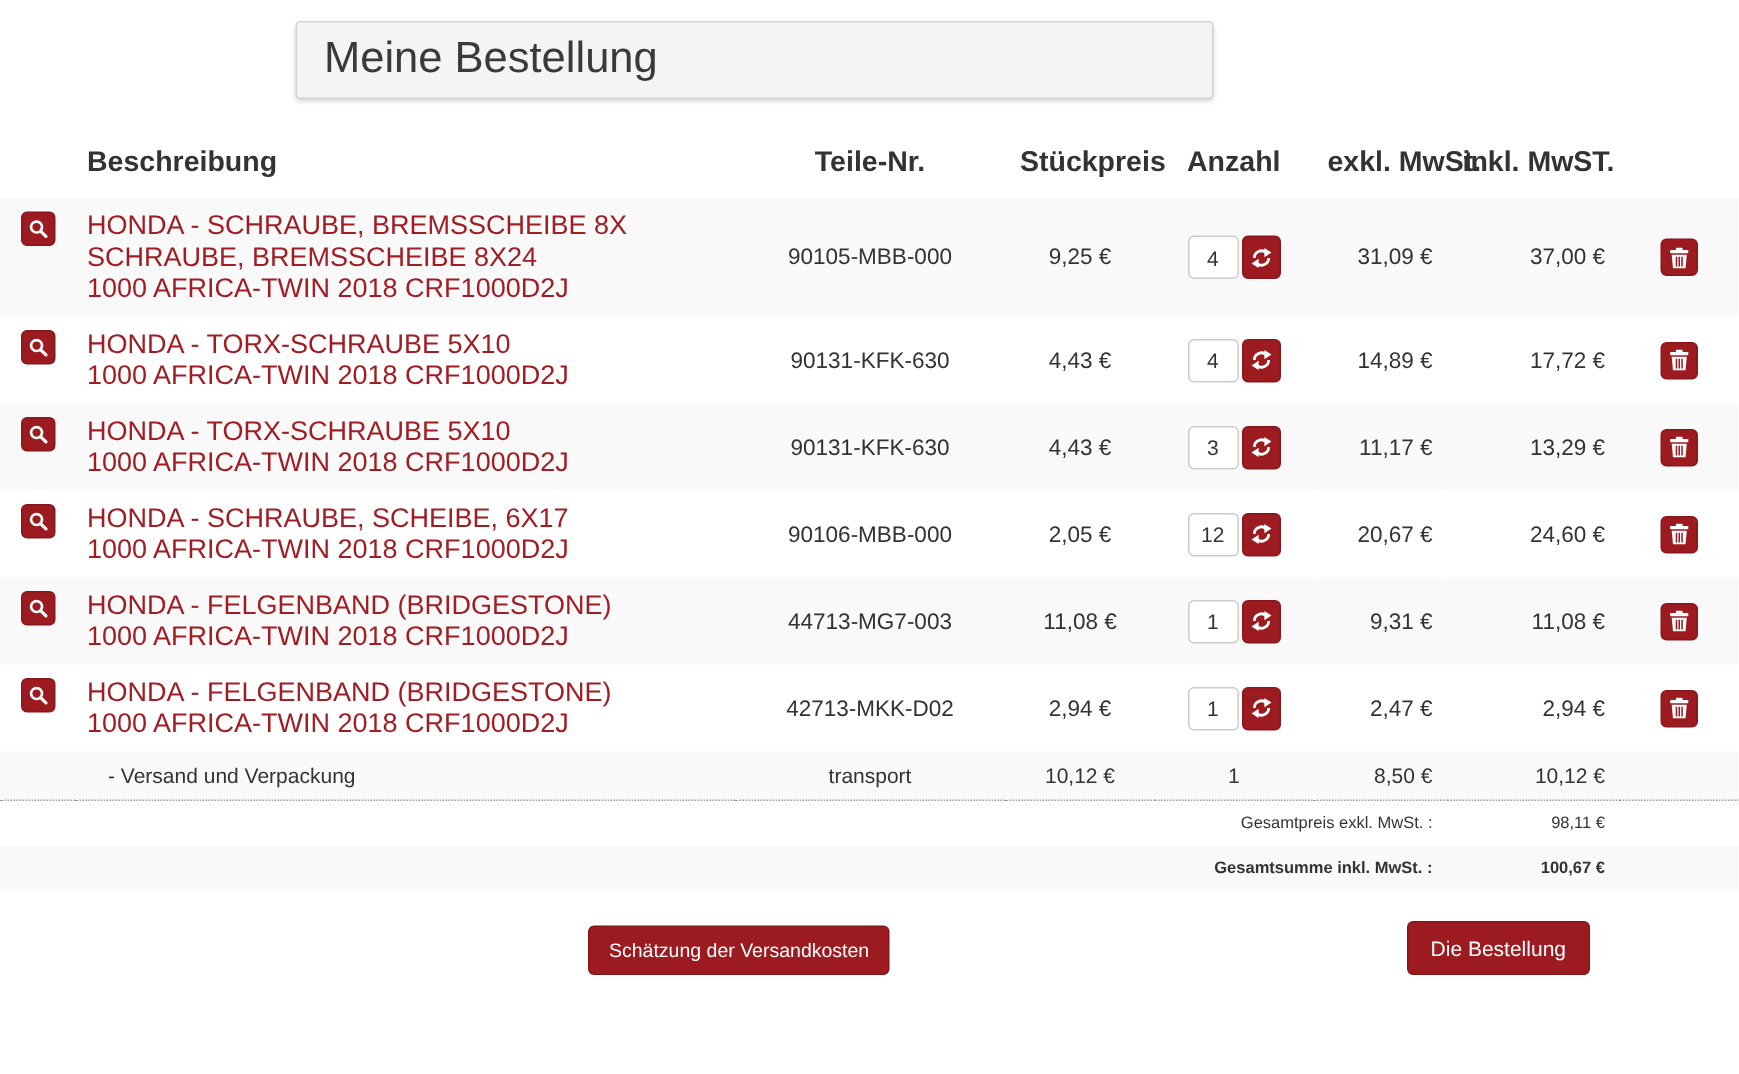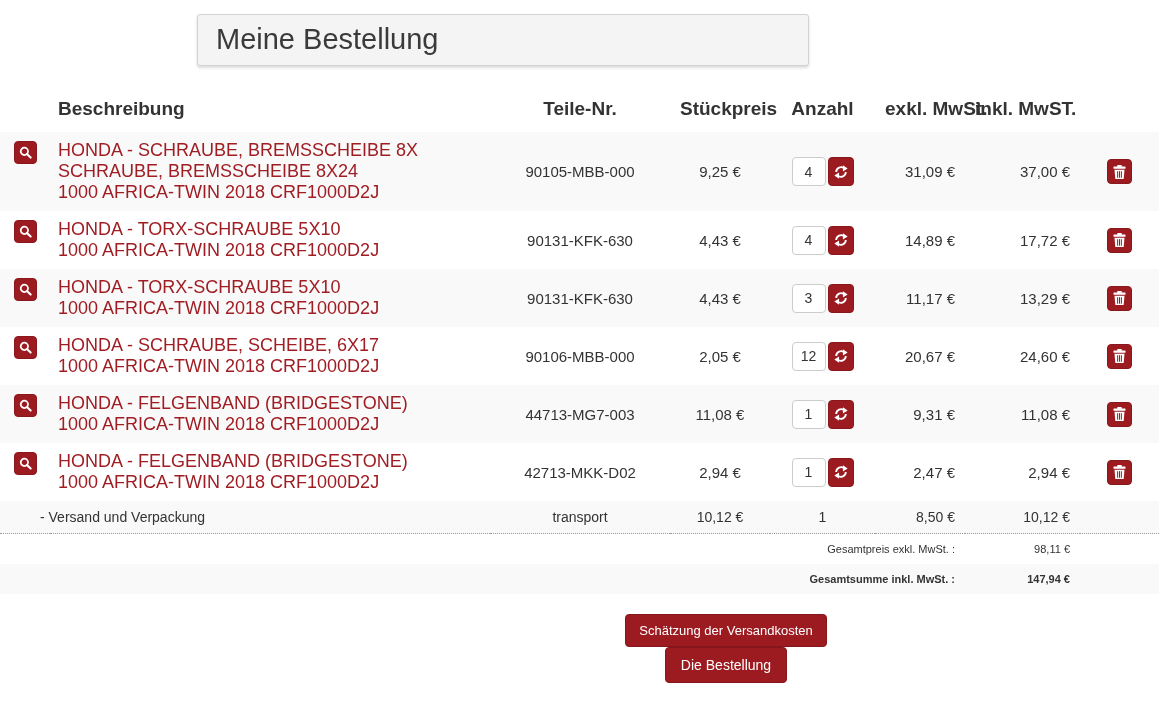--- a/index.html
+++ b/index.html
@@ -57,32 +57,31 @@
   .refresh-btn{ width: 26px; height: 29px; }
 
   .qty-group { display: inline-flex; align-items: center; gap: 2px; }
   .qty-input {
     width: 34px; height: 29px; text-align: center; font-size: 14px;
     border: 1px solid #ccc; border-radius: 4px; color: #333;
     font-family: "Liberation Sans", sans-serif;
   }
 
   tr.transport-row td { font-size: 14px; border-bottom: 1px dotted #9a9a9a; }
-  td.transport-desc { padding-left: 40px; color: #333; }
+  td.transport-desc { padding-left: 72px; color: #333; }
 
   tr.total-row td { font-size: 11px; padding: 9px 10px; }
   td.total-label { text-align: right; padding-right: 10px; }
   td.total-value { text-align: right; padding-right: 10px; white-space: nowrap; }
   tr.total-grand td { font-weight: bold; }
 
   
   .actions {
-    display: flex; justify-content: space-between; align-items: center;
+    display: flex; justify-content: space-between; align-items: flex-end;
     padding: 20px 99px 0 392px;
-    flex-direction: column;
   }
   .btn {
     background: #9c1b21; color: #fff; border: 1px solid #85161b;
     border-radius: 4px; cursor: pointer; white-space: nowrap;
     font-family: "Liberation Sans", sans-serif;
   }
   .btn-estimate { font-size: 13px; padding: 8px 13px; }
   .btn-order    { font-size: 14px; padding: 9px 15px; }
 </style>
 </head>
@@ -404,21 +403,21 @@
       <td></td>
     </tr>
 
     <tr class="total-row">
       <td colspan="6" class="total-label">Gesamtpreis exkl. MwSt. :</td>
       <td class="total-value">98,11 €</td>
       <td></td>
     </tr>
     <tr class="total-row total-grand">
       <td colspan="6" class="total-label">Gesamtsumme inkl. MwSt. :</td>
-      <td class="total-value">147,94 €</td>
+      <td class="total-value">100,67 €</td>
       <td></td>
     </tr>
 
   </tbody>
 </table>
 
 <div class="actions">
   <button class="btn btn-estimate">Schätzung der Versandkosten</button>
   <button class="btn btn-order">Die Bestellung</button>
 </div>

